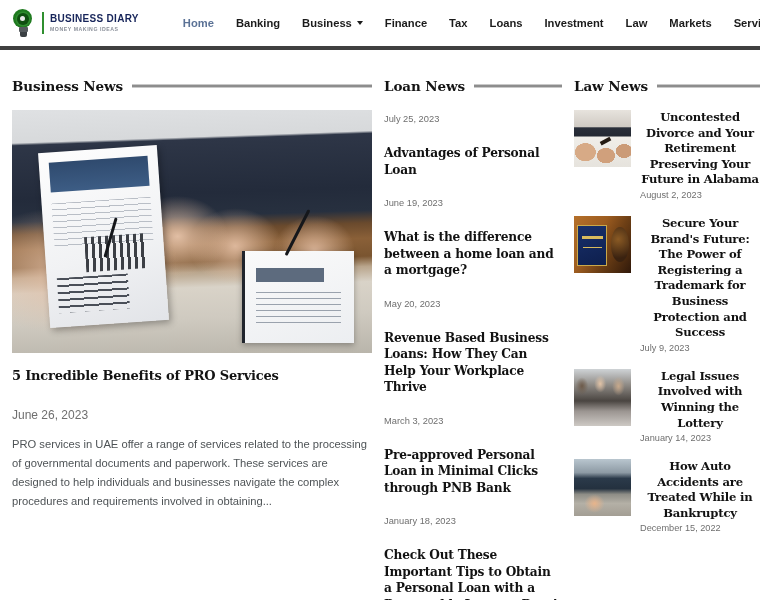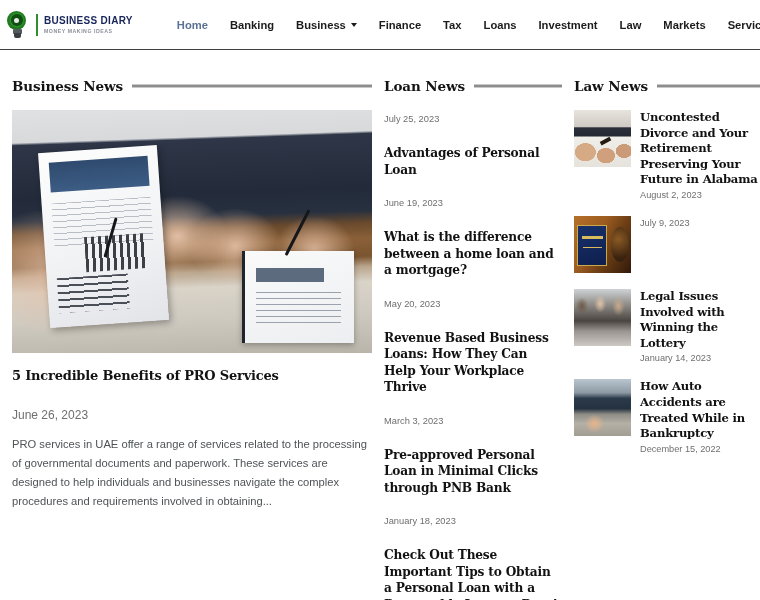--- a/index.html
+++ b/index.html
@@ -8,24 +8,24 @@
     background: #ffffff;
     font-family: "Liberation Sans", sans-serif;
     overflow: hidden;
   }
 
   
   .site-header {
     height: 50px;
     width: 100%;
     background: #ffffff;
-    border-bottom: 1px solid #404040;
+    border-bottom: 4px solid #404040;
     display: flex;
     align-items: center;
-    padding: 0 12px 0 4px;
+    padding: 0 12px 0 10px;
   }
   .brand { display: flex; align-items: center; gap: 6px; flex: 0 0 auto; }
   .brand-mark {
     width: 26px; height: 30px;
     position: relative;
     flex: 0 0 auto;
   }
   .bulb-glass {
     position: absolute; left: 3px; top: 1px;
     width: 19px; height: 19px; border-radius: 50%;
@@ -199,21 +199,21 @@
   
   .law-item { display: flex; gap: 9px; margin-bottom: 16px; }
   .law-thumb {
     width: 57px; height: 57px; flex: 0 0 57px;
     overflow: hidden; position: relative; background: #9a9a9a;
   }
   .law-text { flex: 1 1 auto; min-width: 0; }
   .law-title {
     font-family: "DejaVu Serif", serif;
     font-size: 11.6px; font-weight: 700; color: #121212;
-    line-height: 15.6px; letter-spacing: -.2px; cursor: pointer;
+    line-height: 15.6px; letter-spacing: -.2px; cursor: pointer; text-align: center;
   }
   .law-date { font-size: 9.2px; color: #6f6f6f; margin-top: 2px; }
 
   
   .art-gavel {
     position: absolute; inset: 0;
     background:
       radial-gradient(ellipse 30% 26% at 20% 74%, #d7aa86 0%, #d7aa86 60%, transparent 62%),
       radial-gradient(ellipse 26% 22% at 56% 80%, #d0a07c 0%, #d0a07c 60%, transparent 62%),
       radial-gradient(ellipse 24% 20% at 88% 72%, #cb9b77 0%, #cb9b77 60%, transparent 62%),
@@ -390,20 +390,21 @@
       </article>
 
       <article class="law-item">
         <span class="law-thumb">
           <span class="art-trademark">
               <span class="book"></span>
               <span class="seal"></span>
             </span>
         </span>
         <span class="law-text">
+          <h3 class="law-title">Secure Your Brand's Future: The Power of Registering a Trademark for Business Protection and Success</h3>
           <span class="law-date" style="display:block">July 9, 2023</span>
         </span>
       </article>
 
       <article class="law-item">
         <span class="law-thumb">
           <span class="art-crowd"></span>
         </span>
         <span class="law-text">
           <h3 class="law-title">Legal Issues Involved with Winning the Lottery</h3>

